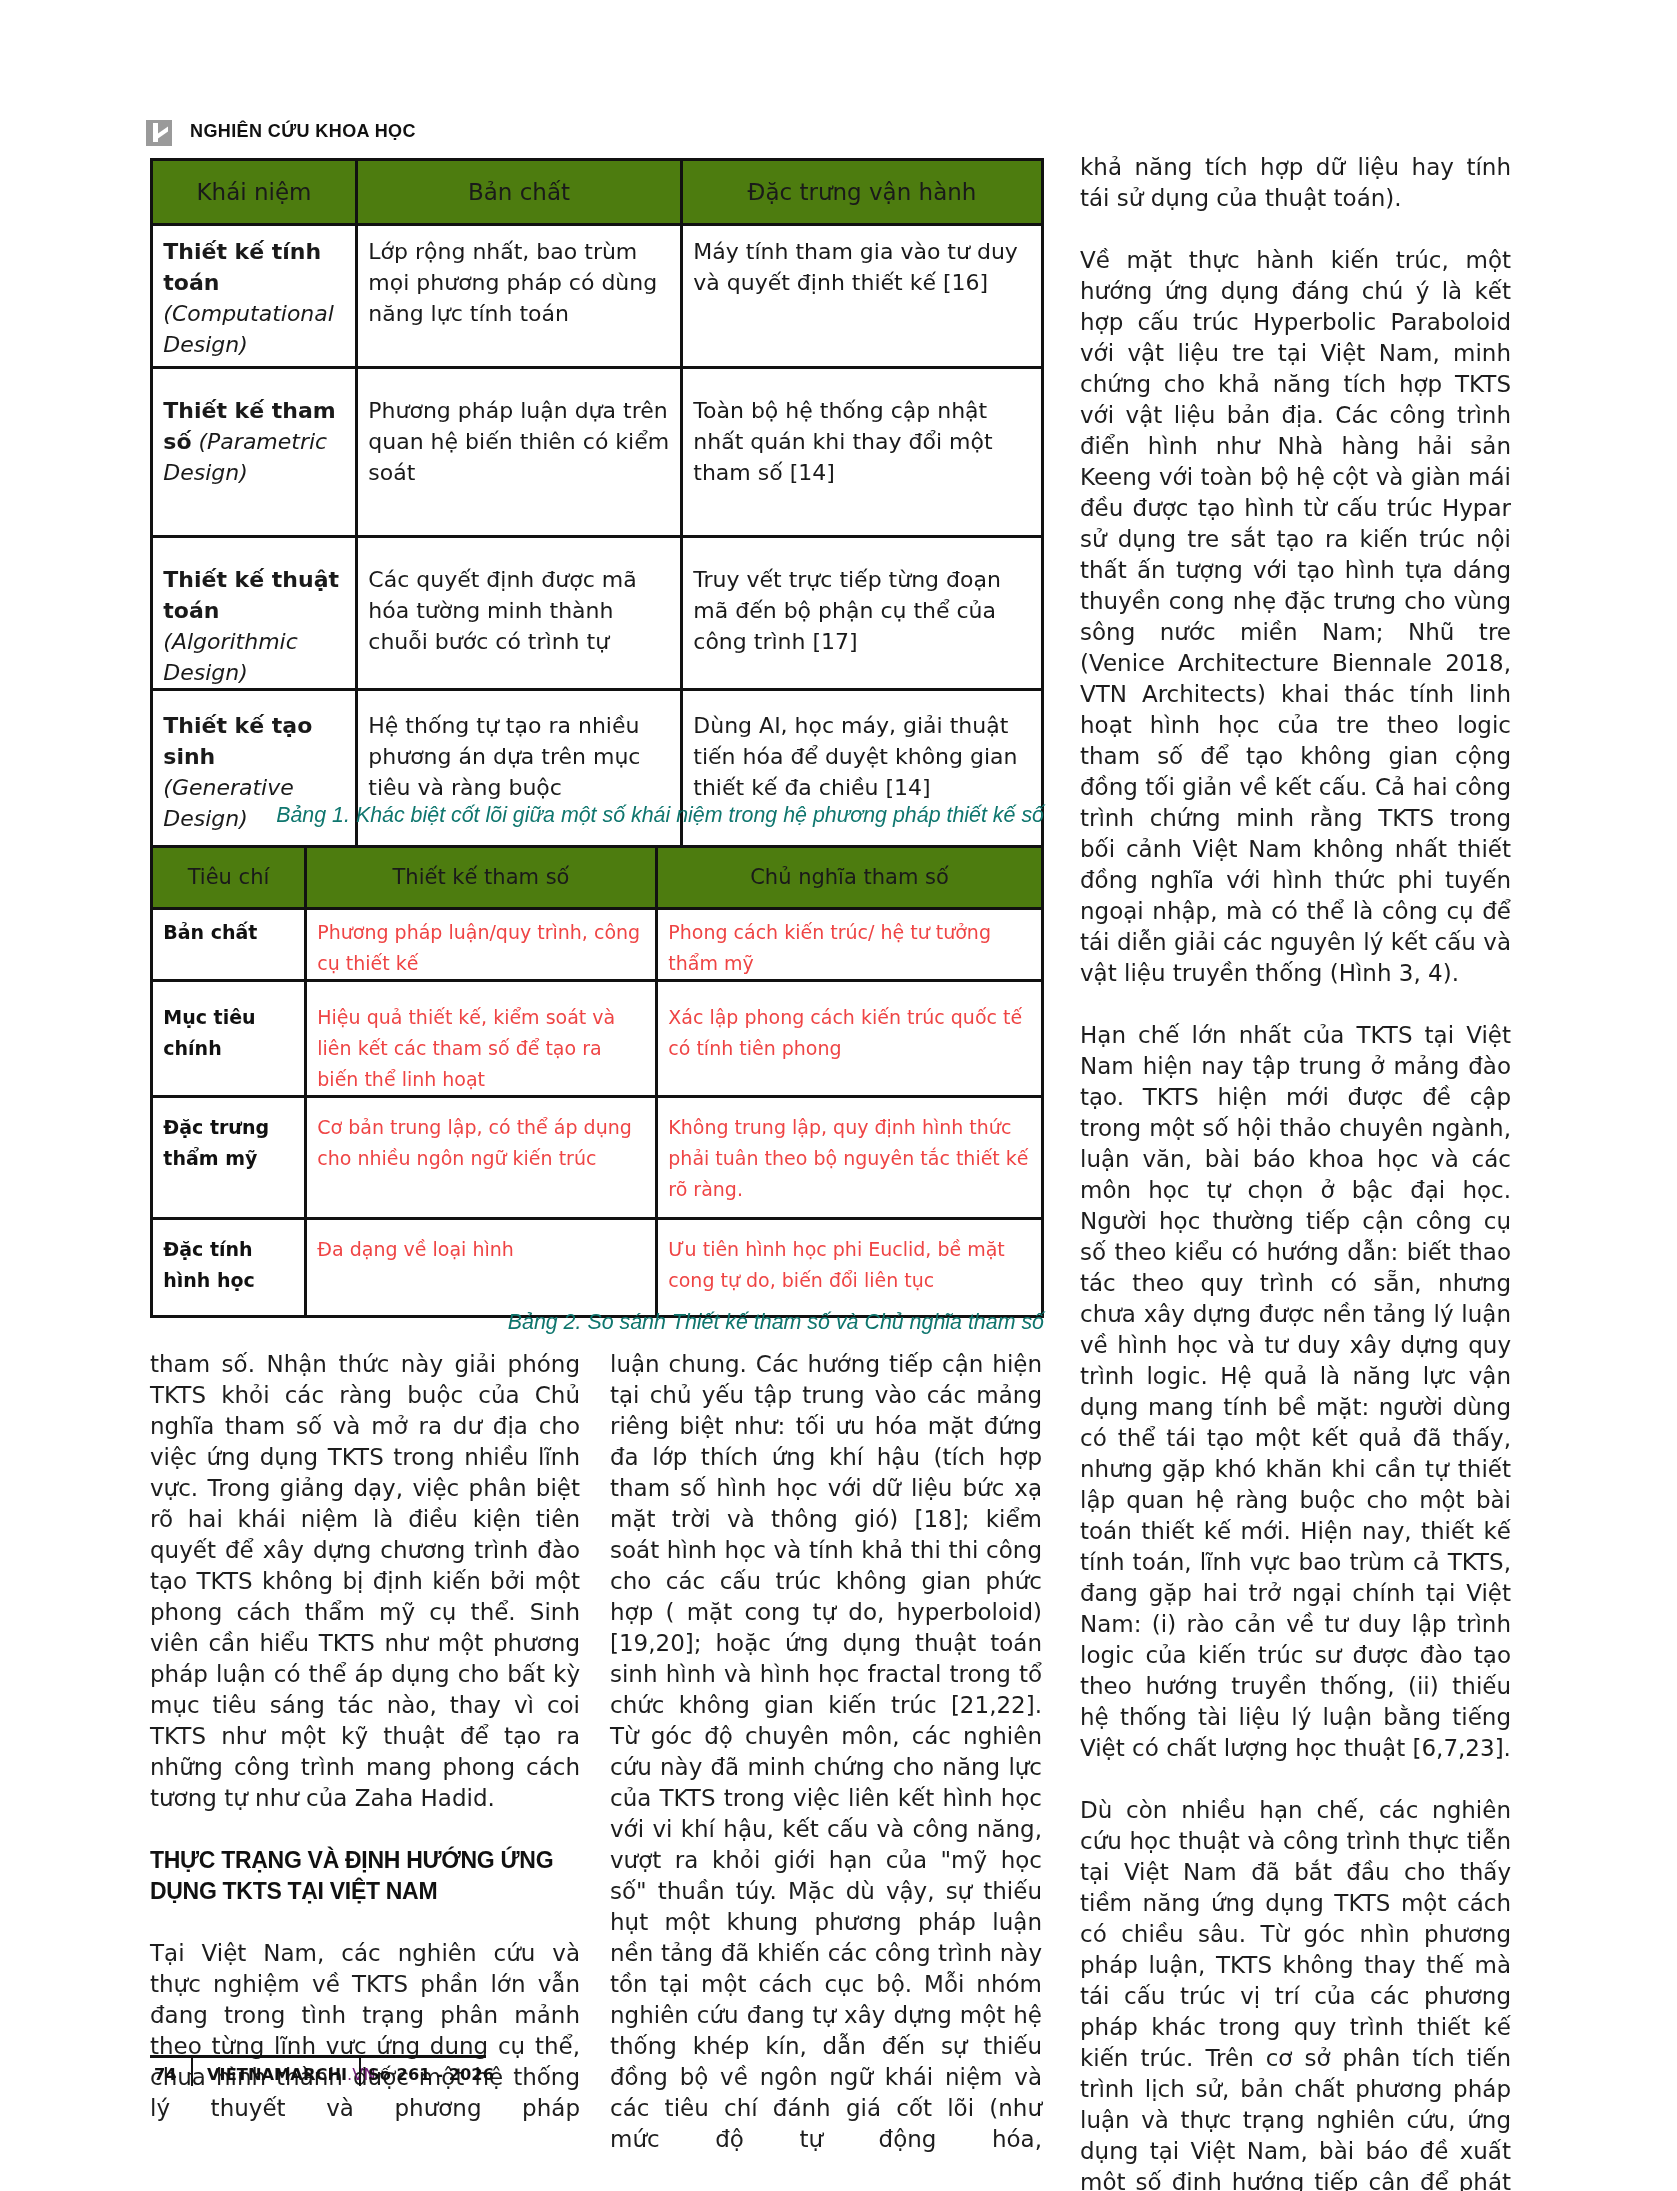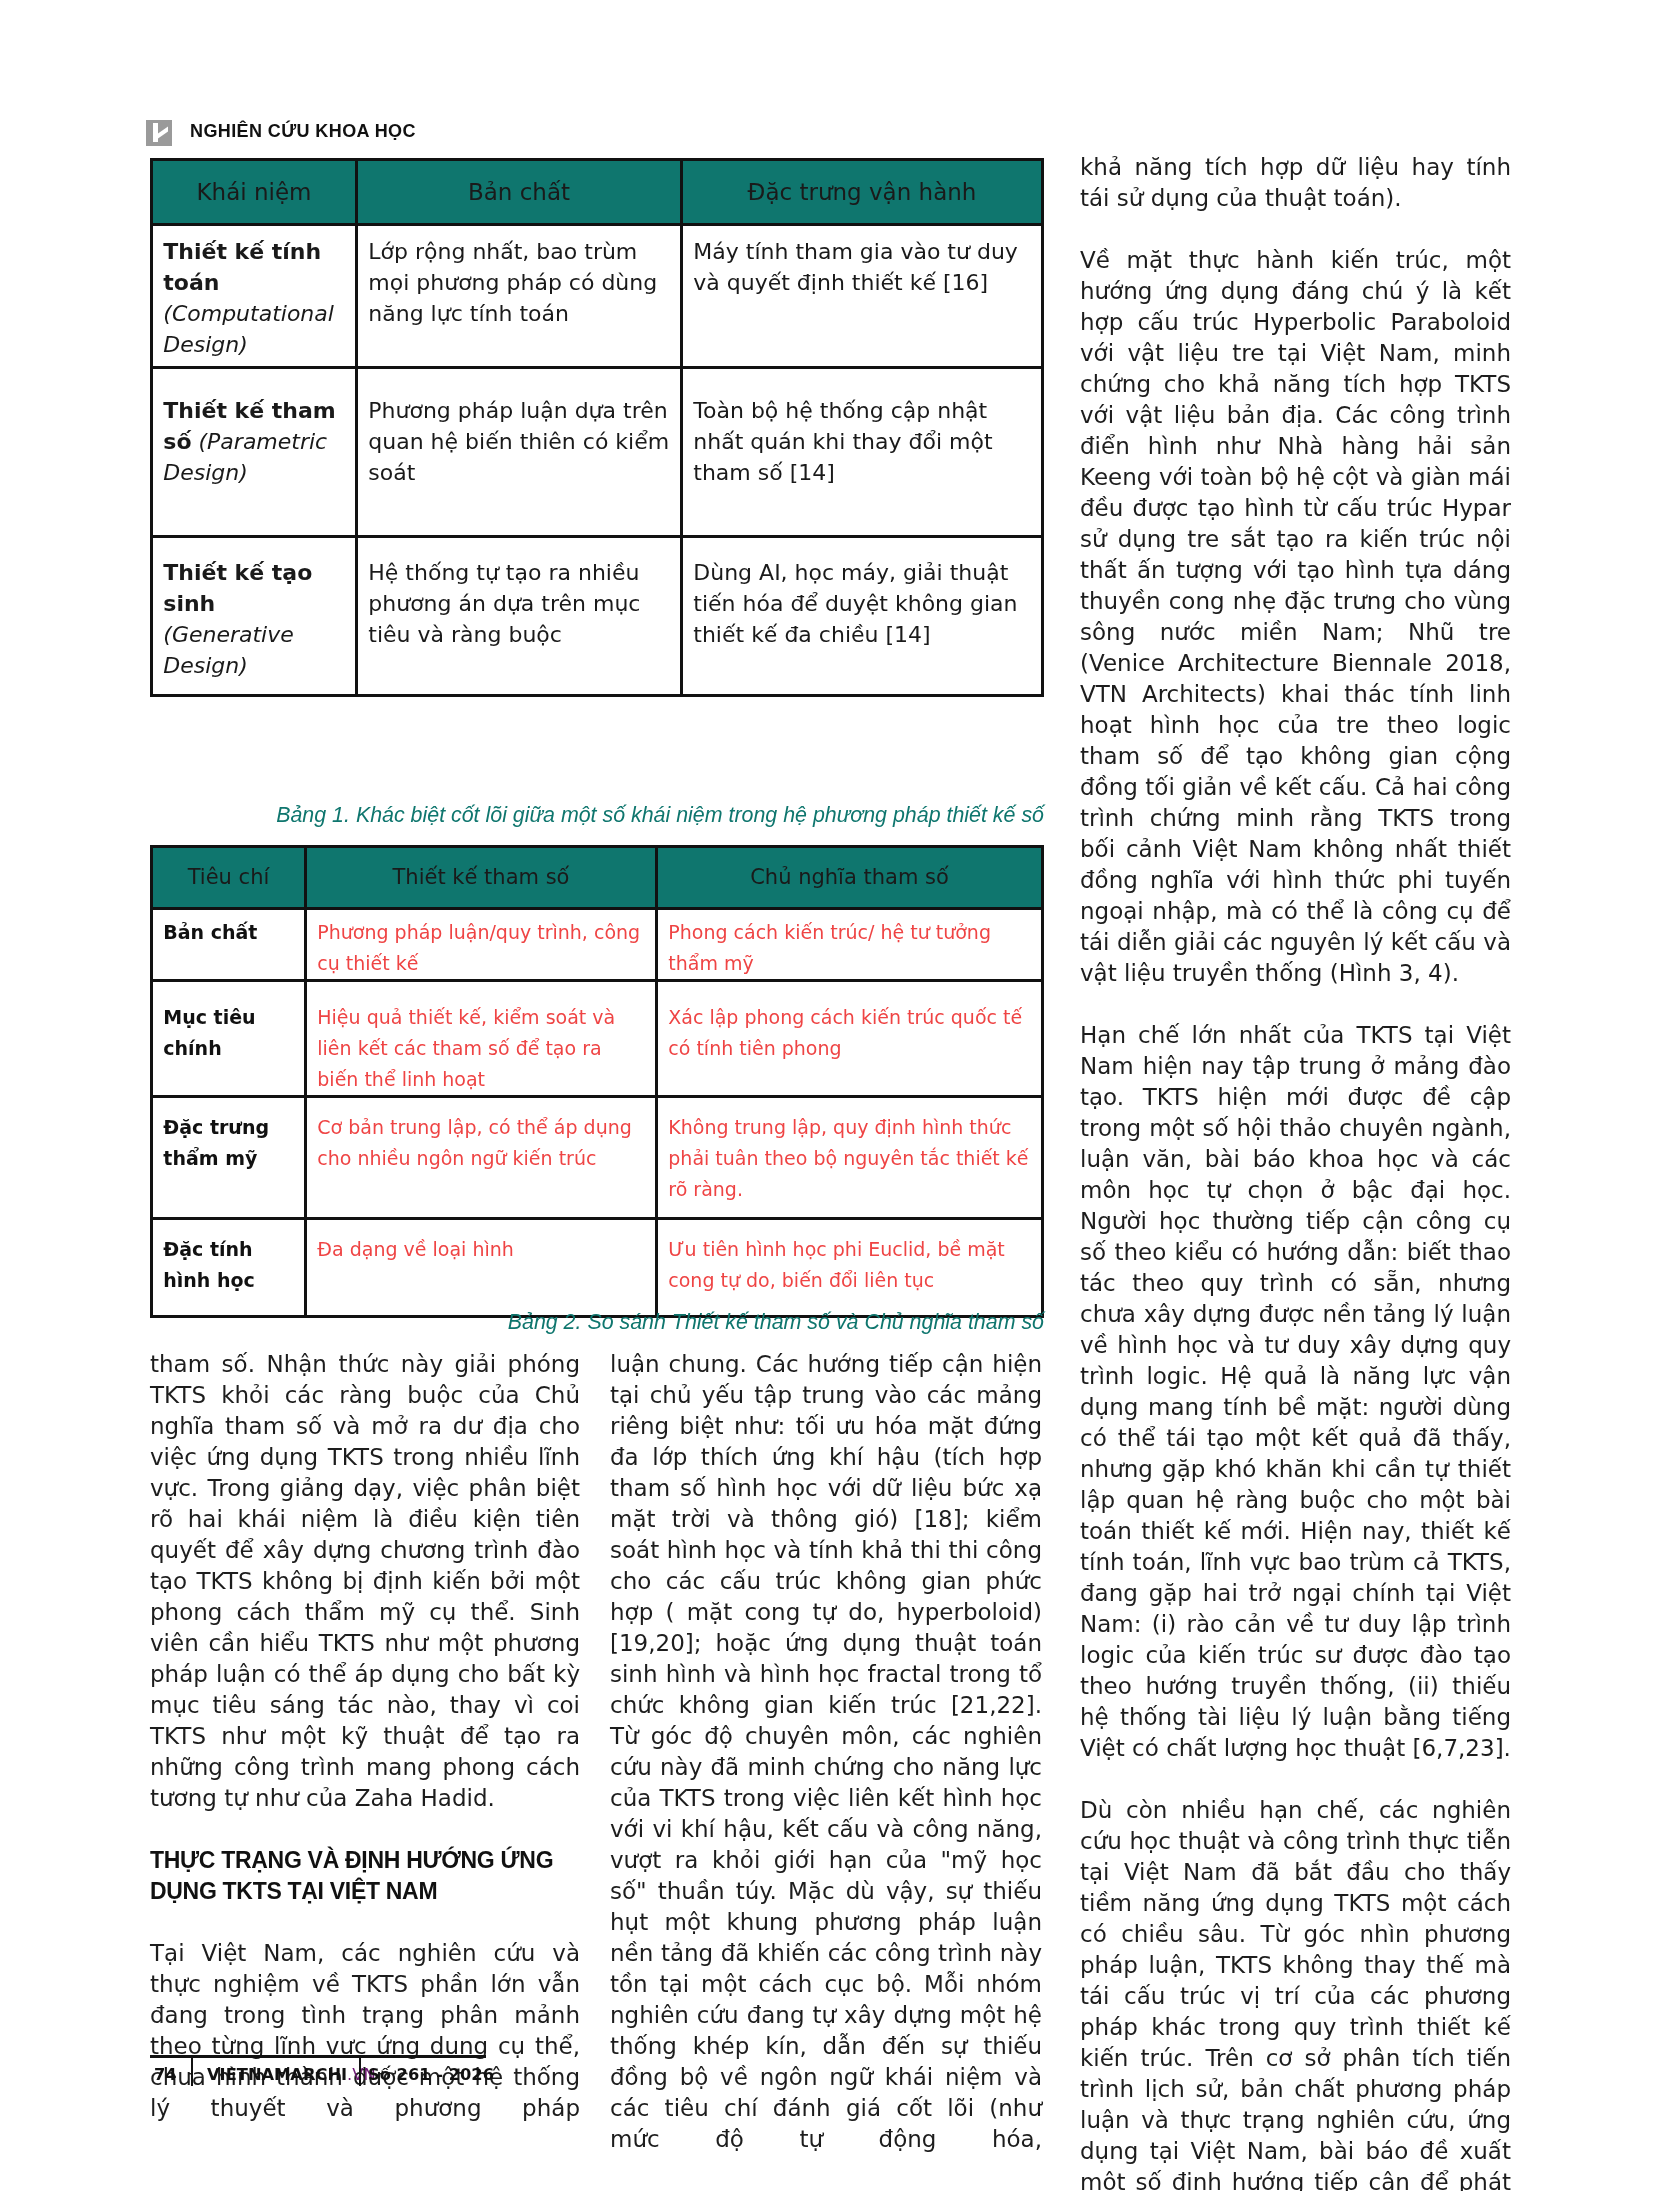--- a/index.html
+++ b/index.html
@@ -9,21 +9,21 @@
 
   
   .hdr-logo { left: 146px; top: 120px; width: 26px; height: 26px; background: #9a9a9a; }
   .hdr-logo::before { content: ""; position: absolute; left: 6.8px; top: 3.4px; width: 5.1px; height: 19px; background: #fff; }
   .hdr-logo::after { content: ""; position: absolute; left: 12px; top: 10.3px; width: 10.3px; height: 5.1px; background: #fff; transform: skewY(-35deg); }
   .hdr-title { left: 190px; top: 121px; font-family: "Liberation Sans", sans-serif; font-weight: bold; font-size: 18px; letter-spacing: 0.4px; color: #111; }
 
   
   table.t { position: absolute; border-collapse: collapse; table-layout: fixed; }
   table.t td, table.t th { border: 3.4px solid #111; vertical-align: top; }
-  table.t th { background: #0f766e; font-weight: normal; text-align: center; vertical-align: middle; }
+  table.t th { background: #4d7c0f; font-weight: normal; text-align: center; vertical-align: middle; }
 
   #t1 { left: 150px; top: 158px; width: 894px; font-size: 22px; line-height: 31px; }
   #t1 th { height: 60px; font-size: 23px; }
   #t1 td { padding: 10.3px 10.3px 0 10.3px; }
   #t1 tr.r1 td { height: 130px; }
   #t1 tr.r2 td { height: 140px; padding-top: 26px; }
   #t1 tr.r3 td { height: 116px; padding-top: 26px; }
   #t1 tr.r4 td { height: 137px; padding-top: 19px; }
   #t1 .c1 { width: 205px; }
   #t1 .c2 { width: 325px; }
@@ -80,20 +80,25 @@
   </tr>
   <tr class="r1">
     <td class="concept"><b>Thiết kế tính toán</b> <i>(Computational Design)</i></td>
     <td>Lớp rộng nhất, bao trùm mọi phương pháp có dùng năng lực tính toán</td>
     <td>Máy tính tham gia vào tư duy và quyết định thiết kế [16]</td>
   </tr>
   <tr class="r2">
     <td class="concept"><b>Thiết kế tham số</b> <i>(Parametric Design)</i></td>
     <td>Phương pháp luận dựa trên quan hệ biến thiên có kiểm soát</td>
     <td>Toàn bộ hệ thống cập nhật nhất quán khi thay đổi một tham số  [14]</td>
+  </tr>
+  <tr class="r3">
+    <td class="concept"><b>Thiết kế thuật toán</b> <i>(Algorithmic Design)</i></td>
+    <td>Các quyết định được mã hóa tường minh thành chuỗi bước có trình tự</td>
+    <td>Truy vết trực tiếp từng đoạn mã đến bộ phận cụ thể của công trình [17]</td>
   </tr>
   <tr class="r4">
     <td class="concept"><b>Thiết kế tạo sinh</b> <i>(Generative Design)</i></td>
     <td>Hệ thống tự tạo ra nhiều phương án dựa trên mục tiêu và ràng buộc</td>
     <td>Dùng AI, học máy, giải thuật tiến hóa để duyệt không gian thiết kế đa chiều  [14]</td>
   </tr>
 </tbody>
   </table>
 <div class="cap" id="cap1">Bảng 1. Khác biệt cốt lõi giữa một số khái niệm trong hệ phương pháp thiết kế số</div>
 

